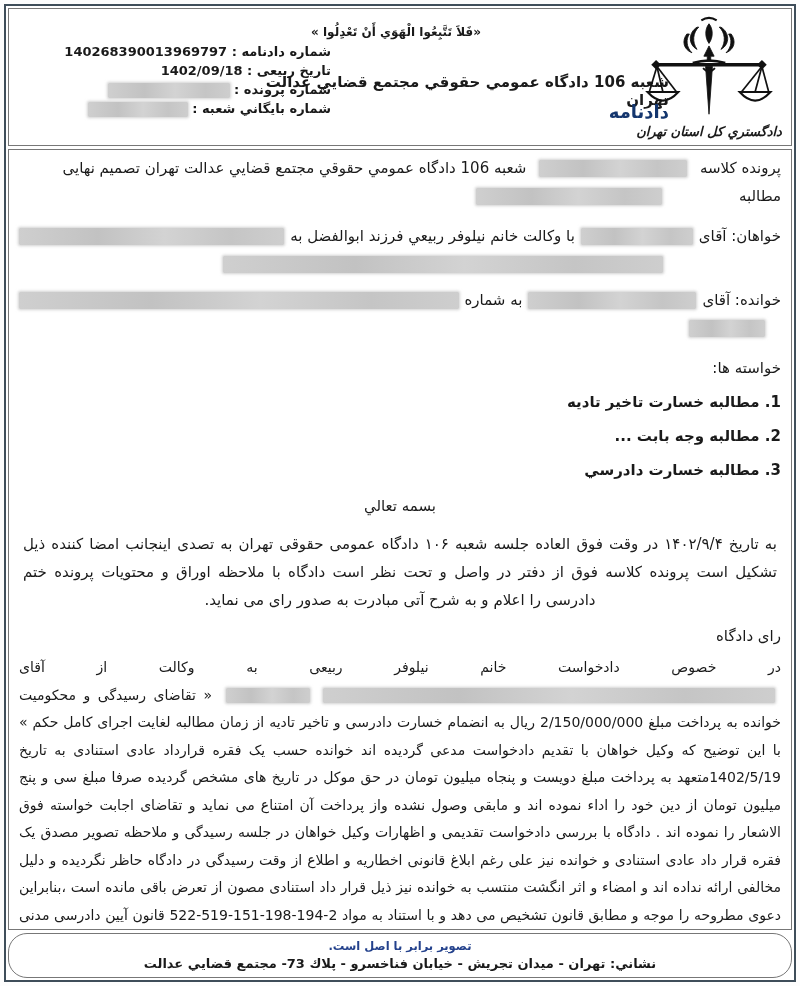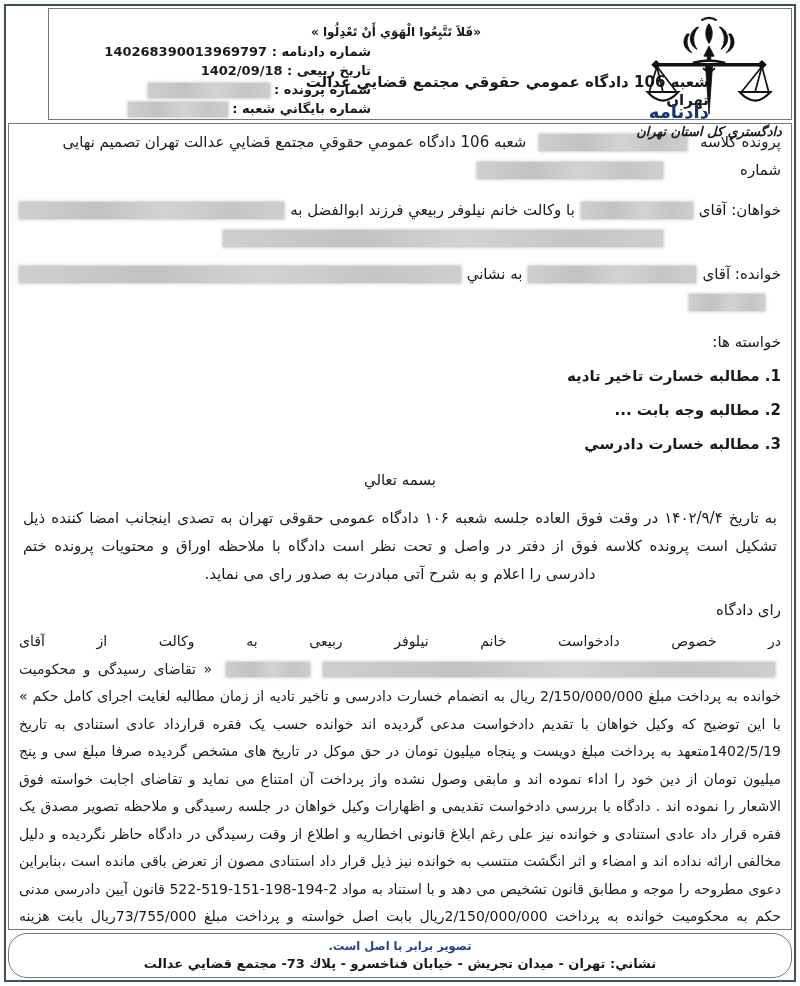--- a/index.html
+++ b/index.html
@@ -7,21 +7,21 @@
     width:800px;height:986px;background:#fdfdfd;position:relative;
     font-family:"DejaVu Sans",sans-serif;color:#1a1a1a;
     -webkit-font-smoothing:antialiased;
   }
   .page{
     position:absolute;inset:4px;border:2px solid #3f4e5a;background:#fff;
     display:flex;flex-direction:column;gap:3px;padding:2px;box-sizing:border-box;
   }
   .box{border:1px solid #777;background:#fff;box-sizing:border-box;}
   
-  .header{height:112px;position:relative;flex:none;margin-left:40px;}
+  .header{height:138px;position:relative;flex:none;}
   .verse{
     position:absolute;top:16px;right:245px;width:300px;text-align:center;
     font-size:12px;font-weight:bold;letter-spacing:0;
   }
   .meta{
     position:absolute;top:33px;left:20px;width:302px;
     font-size:13px;font-weight:bold;line-height:19px;text-align:right;
     direction:rtl;
   }
   .meta-row{white-space:nowrap;}
@@ -133,38 +133,38 @@
   </div>
 
   <div class="box main">
 
     <div class="row">
       <span>پرونده کلاسه</span>
       <span class="redact tall" style="width:148px;margin:0 8px;"></span>
       <span>شعبه 106 دادگاه عمومي حقوقي مجتمع قضايي عدالت تهران تصميم نهايی</span>
     </div>
     <div class="row">
-      <span>شماره</span>
+      <span>مطالبه</span>
       <span class="redact tall" style="width:186px;margin-right:72px;"></span>
     </div>
 
     <div class="row flexrow sp12">
       <span>خواهان: آقای</span>
       <span class="redact tall" style="width:112px;"></span>
       <span>با وکالت خانم نيلوفر ربيعي فرزند ابوالفضل به</span>
       <span class="redact tall grow"></span>
     </div>
     <div class="row">
       <span class="redact tall" style="width:440px;margin-right:118px;"></span>
     </div>
 
     <div class="row flexrow sp8">
       <span>خوانده: آقای</span>
       <span class="redact tall" style="width:168px;"></span>
-      <span>به نشاني</span>
+      <span>به شماره</span>
       <span class="redact tall grow"></span>
     </div>
     <div class="row">
       <span class="redact tall" style="width:76px;margin-right:16px;"></span>
     </div>
 
     <div class="row sp12">خواسته ها:</div>
     <div class="claim">1. مطالبه خسارت تاخير تاديه</div>
     <div class="claim">2. مطالبه وجه بابت ...</div>
     <div class="claim">3. مطالبه خسارت دادرسي</div>

